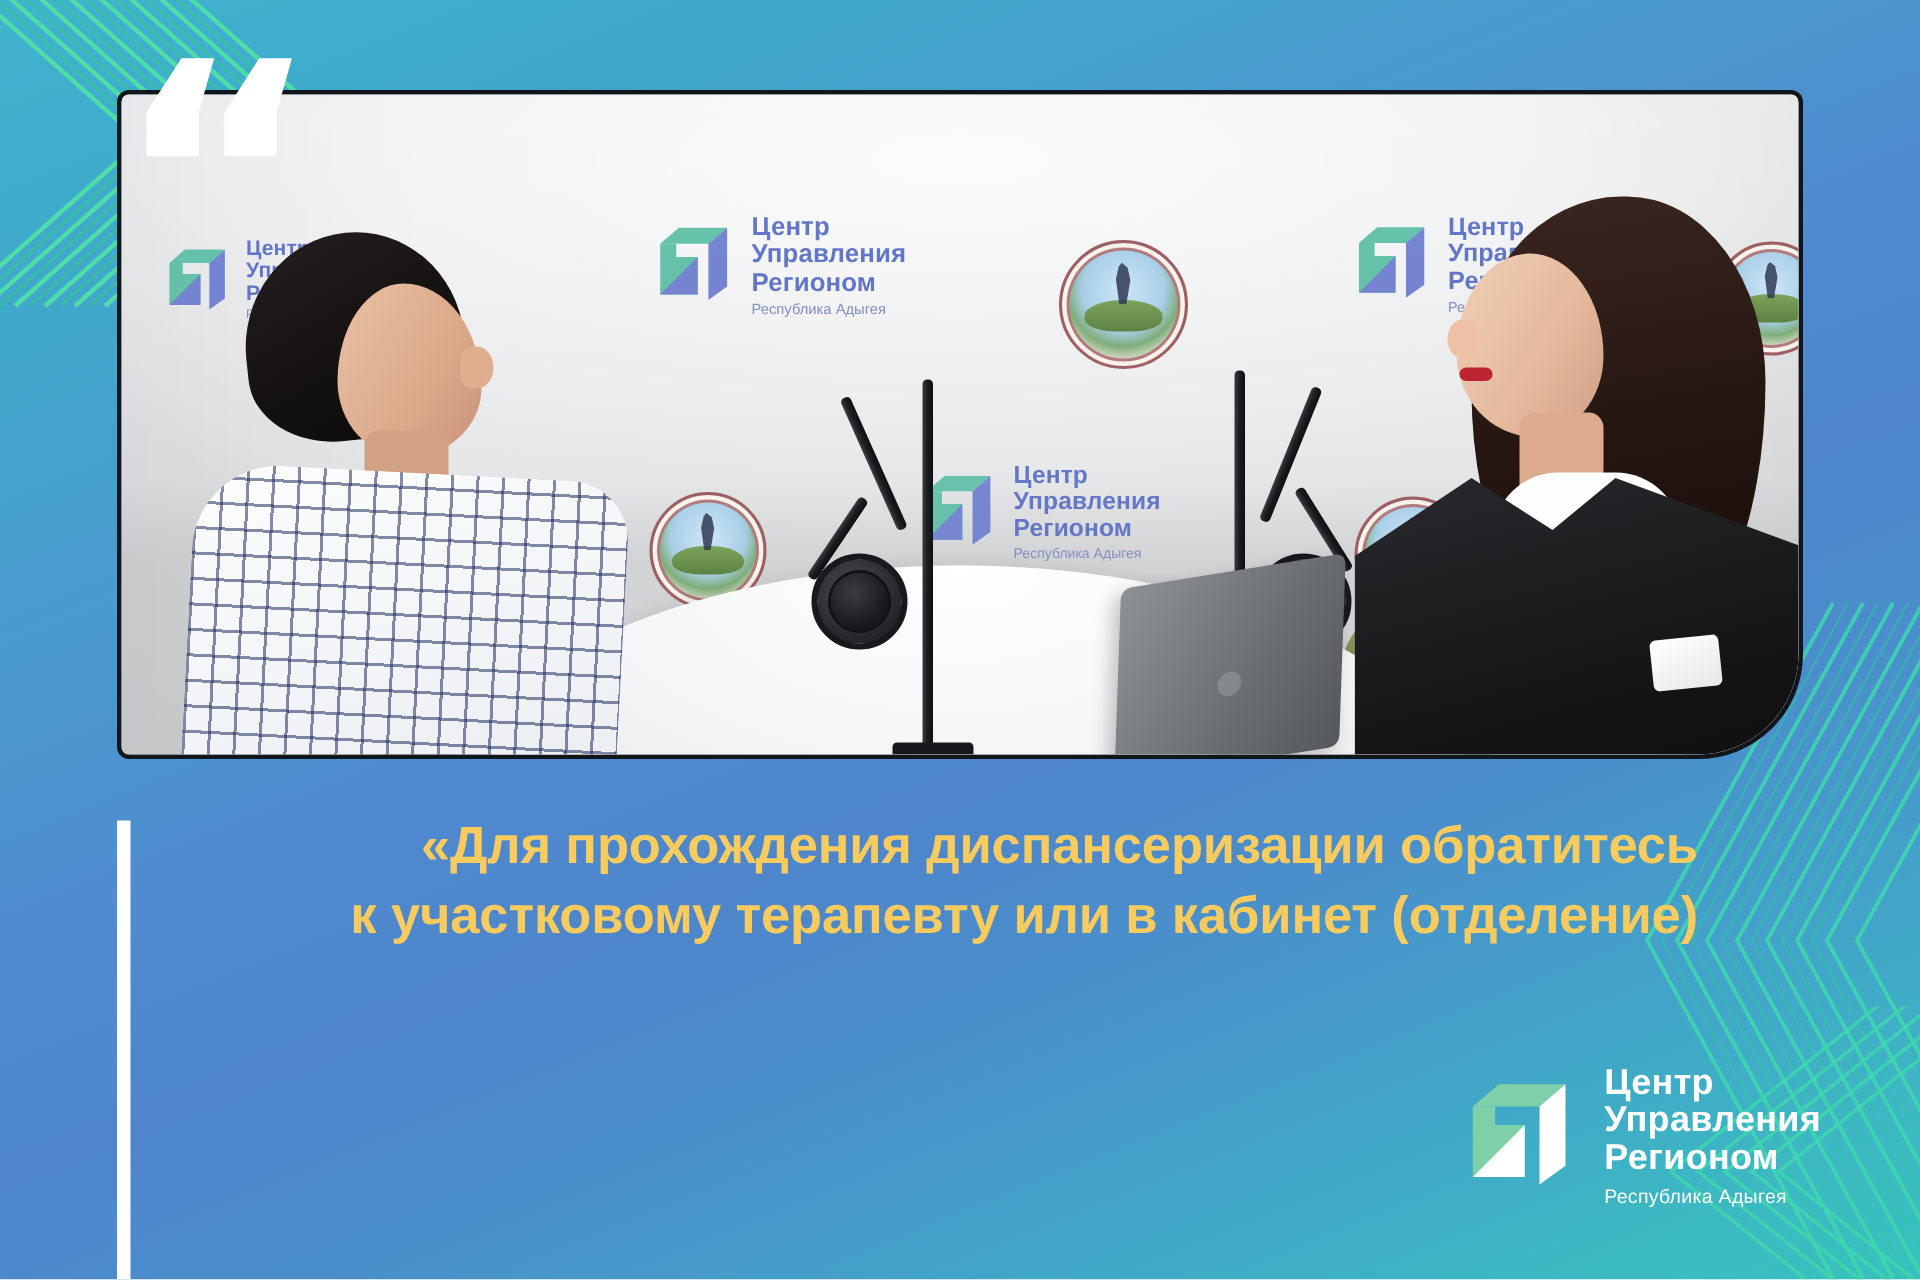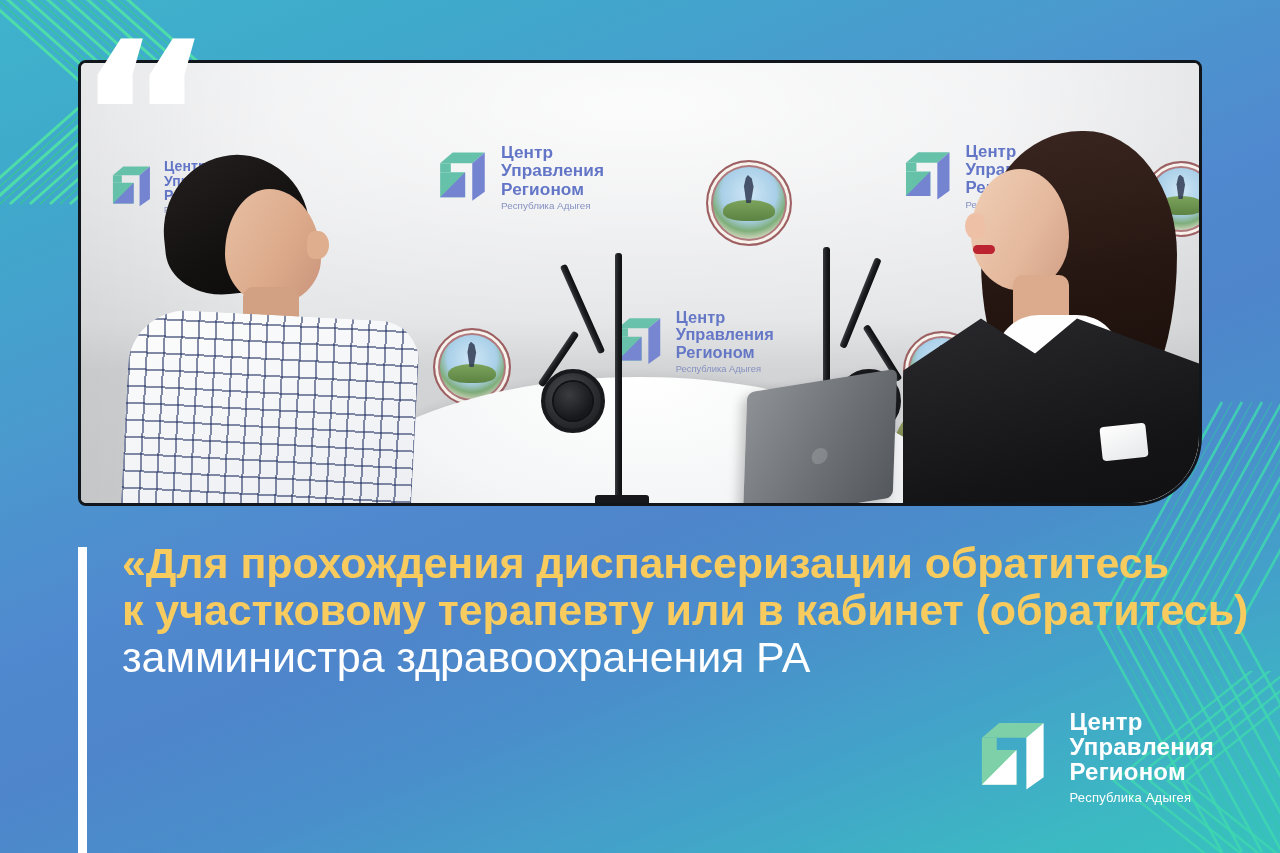--- a/index.html
+++ b/index.html
@@ -312,24 +312,25 @@
   }
 
   .quote-block {
     position: absolute;
     left: 122px;
     top: 540px;
     width: 1010px;
     z-index: 5;
   }
   .quote-line {
-    font-size: 43px;
+    font-size: 35px;
     line-height: 47px;
     letter-spacing: -0.1px;
     white-space: nowrap;
+    text-align: right;
   }
   .q-hi {
     color: #f8cb5f;
     font-weight: 700;
   }
   .q-norm {
     color: #ffffff;
     font-weight: 400;
   }
 
@@ -552,24 +553,21 @@
     </div>
   </div>
 
   <div class="accent-bar"></div>
 
   <div class="quote-block">
     <div class="quote-line">
       <span class="q-hi">«Для прохождения диспансеризации обратитесь</span>
     </div>
     <div class="quote-line">
-      <span class="q-hi">к участковому терапевту или в кабинет (обратитесь)</span>
-    </div>
-    <div class="quote-line">
-      <span class="q-norm">замминистра здравоохранения РА</span>
+      <span class="q-hi">к участковому терапевту или в кабинет (отделение)</span>
     </div>
   </div>
 
   <div class="brand">
     <span>
       <svg width="84" height="84" viewBox="0 0 68 68" aria-hidden="true">
         <polygon points="8,20 44,20 58,8 22,8" fill="#7ed0a8"></polygon>
         <polygon points="44,20 58,8 58,52 44,62" fill="#ffffff"></polygon>
         <polygon points="8,30 36,30 36,58 8,58" fill="#7ed0a8"></polygon>
         <polygon points="36,30 36,58 8,58" fill="#ffffff"></polygon>

